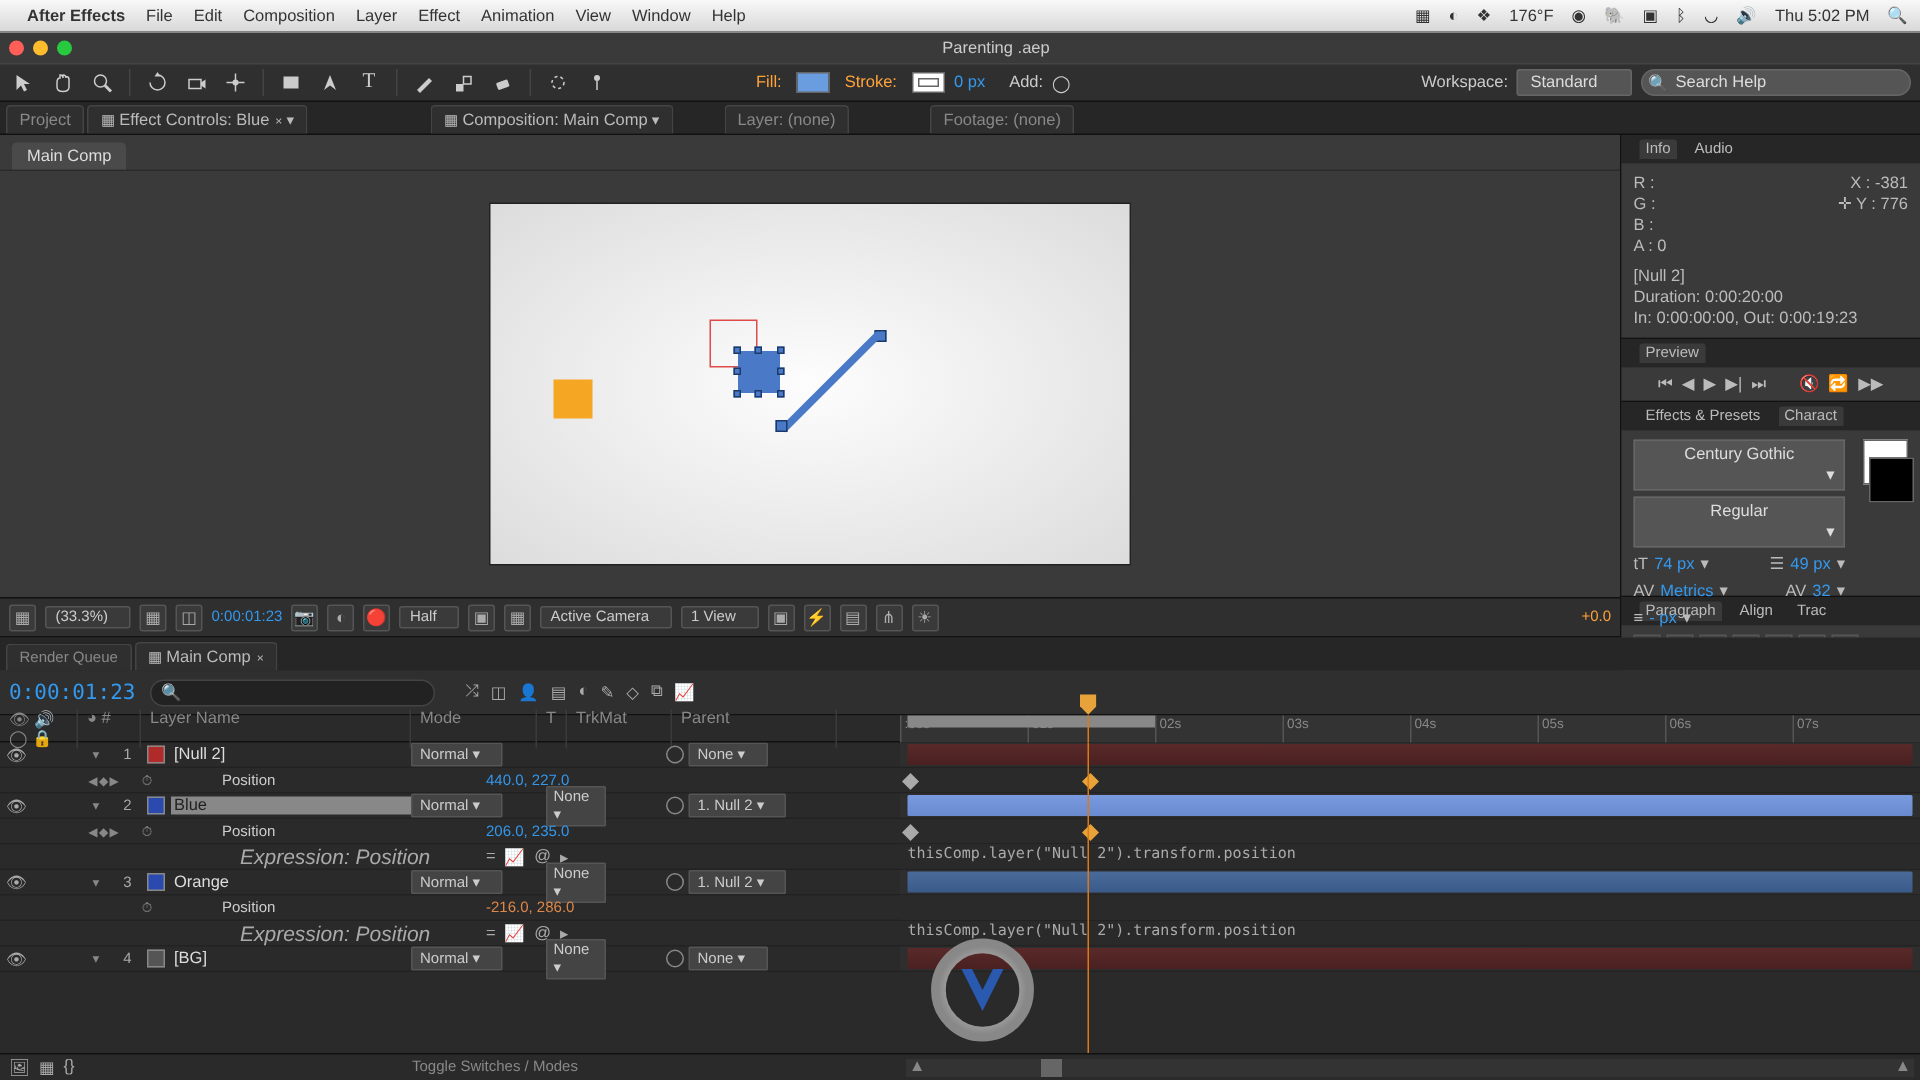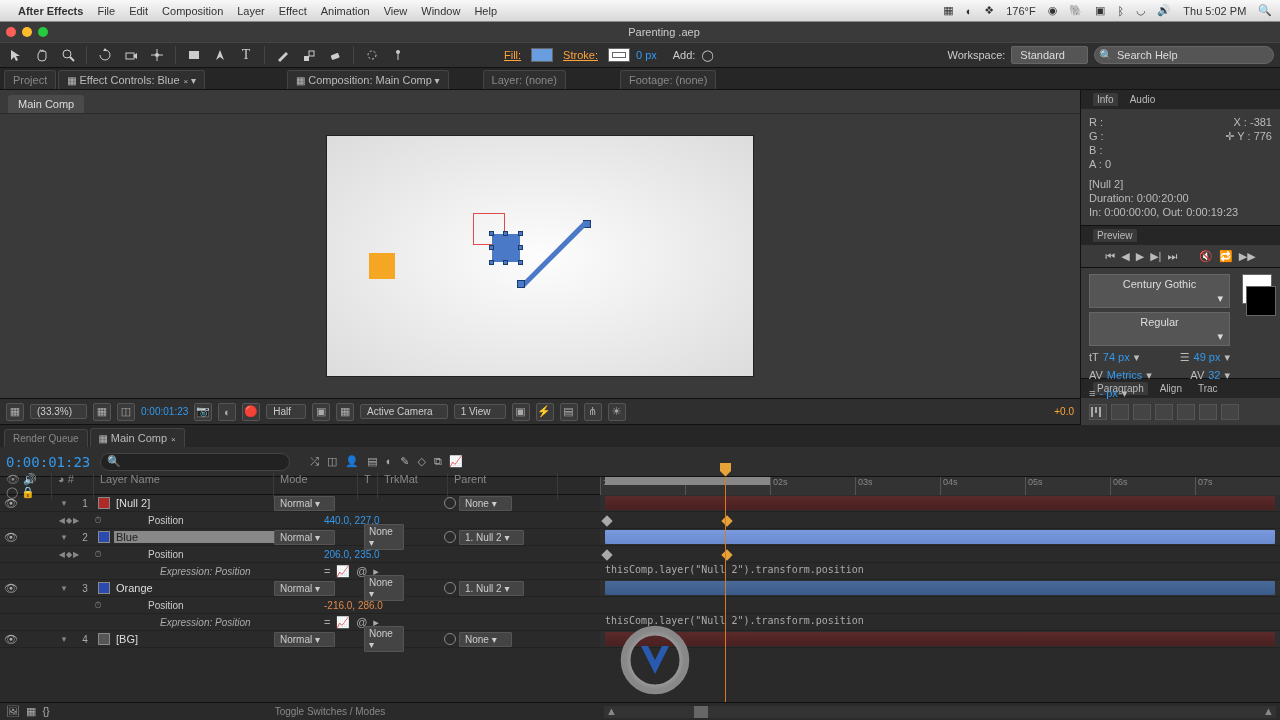--- a/index.html
+++ b/index.html
@@ -16,21 +16,21 @@
 
 .winchrome { height: 20px; background: #3a3a3a; display: flex; align-items: center; padding: 0 6px; }
 .dot { width: 10px; height: 10px; border-radius: 50%; margin-right: 6px; }
 .dot.red { background: #ff5f56; } .dot.yel { background: #ffbd2e; } .dot.grn { background: #27c93f; }
 .wintitle { flex: 1; text-align: center; color: #ccc; font-size: 11px; }
 
 
 .toolbar { height: 26px; background: #2f2f2f; border-top: 1px solid #444; border-bottom: 1px solid #111; display: flex; align-items: center; padding: 0 6px; gap: 6px; }
 .tbtn { width: 20px; height: 20px; display: flex; align-items: center; justify-content: center; border-radius: 2px; }
 .divider { width: 1px; height: 18px; background: #444; margin: 0 2px; }
-.tlabel { color: #ffa33a; text-decoration: underline; margin: 4px 4px; }
+.tlabel { color: #ffa33a; margin: 4px 4px; }
 .tswatch { width: 22px; height: 14px; border: 1px solid #666; }
 .fillswatch { background: #6a9ddf; }
 .strokeswatch { background: #fff; border: 1px solid #666; position:relative; }
 .strokeswatch::after{content:"";position:absolute;inset:3px;border:1px solid #666;}
 .workspace { margin-left: auto; display: flex; align-items: center; gap: 6px; }
 .wsel { background: #555; color: #ddd; padding: 2px 22px 2px 8px; border: 1px solid #666; border-radius: 2px; font-size: 11px; }
 .searchbox { background: #555; border: 1px solid #666; border-radius: 10px; padding: 2px 8px 2px 22px; color: #ddd; width: 180px; height: 18px; position: relative; }
 .searchbox .mag { position: absolute; left: 4px; top: 2px; font-size: 11px; }
 
 
@@ -119,21 +119,21 @@
 .modecol{width:90px;}
 .trkcol{width:80px;}
 .parcol{width:110px;display:flex;align-items:center;gap:3px;}
 .drop{background:#444;border:1px solid #555;padding:1px 14px 1px 5px;font-size:10px;color:#ccc;display:inline-block;border-radius:1px;}
 .drop.narrow{padding:1px 10px 1px 4px;width:40px;}
 .spiral{width:12px;height:12px;display:inline-block;border:1px solid #888;border-radius:50%;position:relative;}
 
 .proprow .layname{padding-left:38px;color:#ccc;font-size:10px;flex:0 0 214px;}
 .proprow .propval{color:#3399ee;font-size:10px;}
 .proprow .propval.orange{color:#e0884a;text-align:center;}
-.exprrow .layname{padding-left:50px;color:#aaa;font-style:italic;font-size:10px;flex:0 0 214px;}
+.exprrow .layname{padding-left:50px;color:#aaa;font-style:italic;font-size:14px;flex:0 0 214px;}
 .exprbtns{display:flex;gap:6px;}
 .keynav{width:34px;display:flex;gap:1px;justify-content:center;}
 .keynav span{font-size:8px;color:#888;}
 
 .bar{position:absolute;top:1px;bottom:1px;left:5px;right:5px;border-radius:1px;}
 .bar.red{background:linear-gradient(#5a2a2a,#4a2020);}
 .bar.blue{background:linear-gradient(#4a6a9a,#3a5a8a);}
 .bar.bluesel{background:linear-gradient(#7a9adf,#6a8acf);}
 .kf{position:absolute;width:8px;height:8px;background:#aaa;transform:rotate(45deg);top:5px;}
 .kf.sel{background:#e8a23a;}
@@ -389,20 +389,24 @@
         <span>▶|</span>
         <span>⏭</span>
         <span style="width:10px"></span>
         <span>🔇</span>
         <span>🔁</span>
         <span>▶▶</span>
       </div>
     </div>
 
     <div class="rpanel" style="position:relative">
+      <div class="rpaneltab">
+          <span>Effects &amp; Presets</span>
+          <span class="active">Charact</span>
+        </div>
       <div class="rpanelbody" style="position:relative;padding-right:50px;height:110px">
         <div class="charfield">
             <span>Century Gothic</span>
             <span style="margin-left:auto">▾</span>
           </div>
         <div class="charfield">
             <span>Regular</span>
             <span style="margin-left:auto">▾</span>
           </div>
         <div class="charrow">

